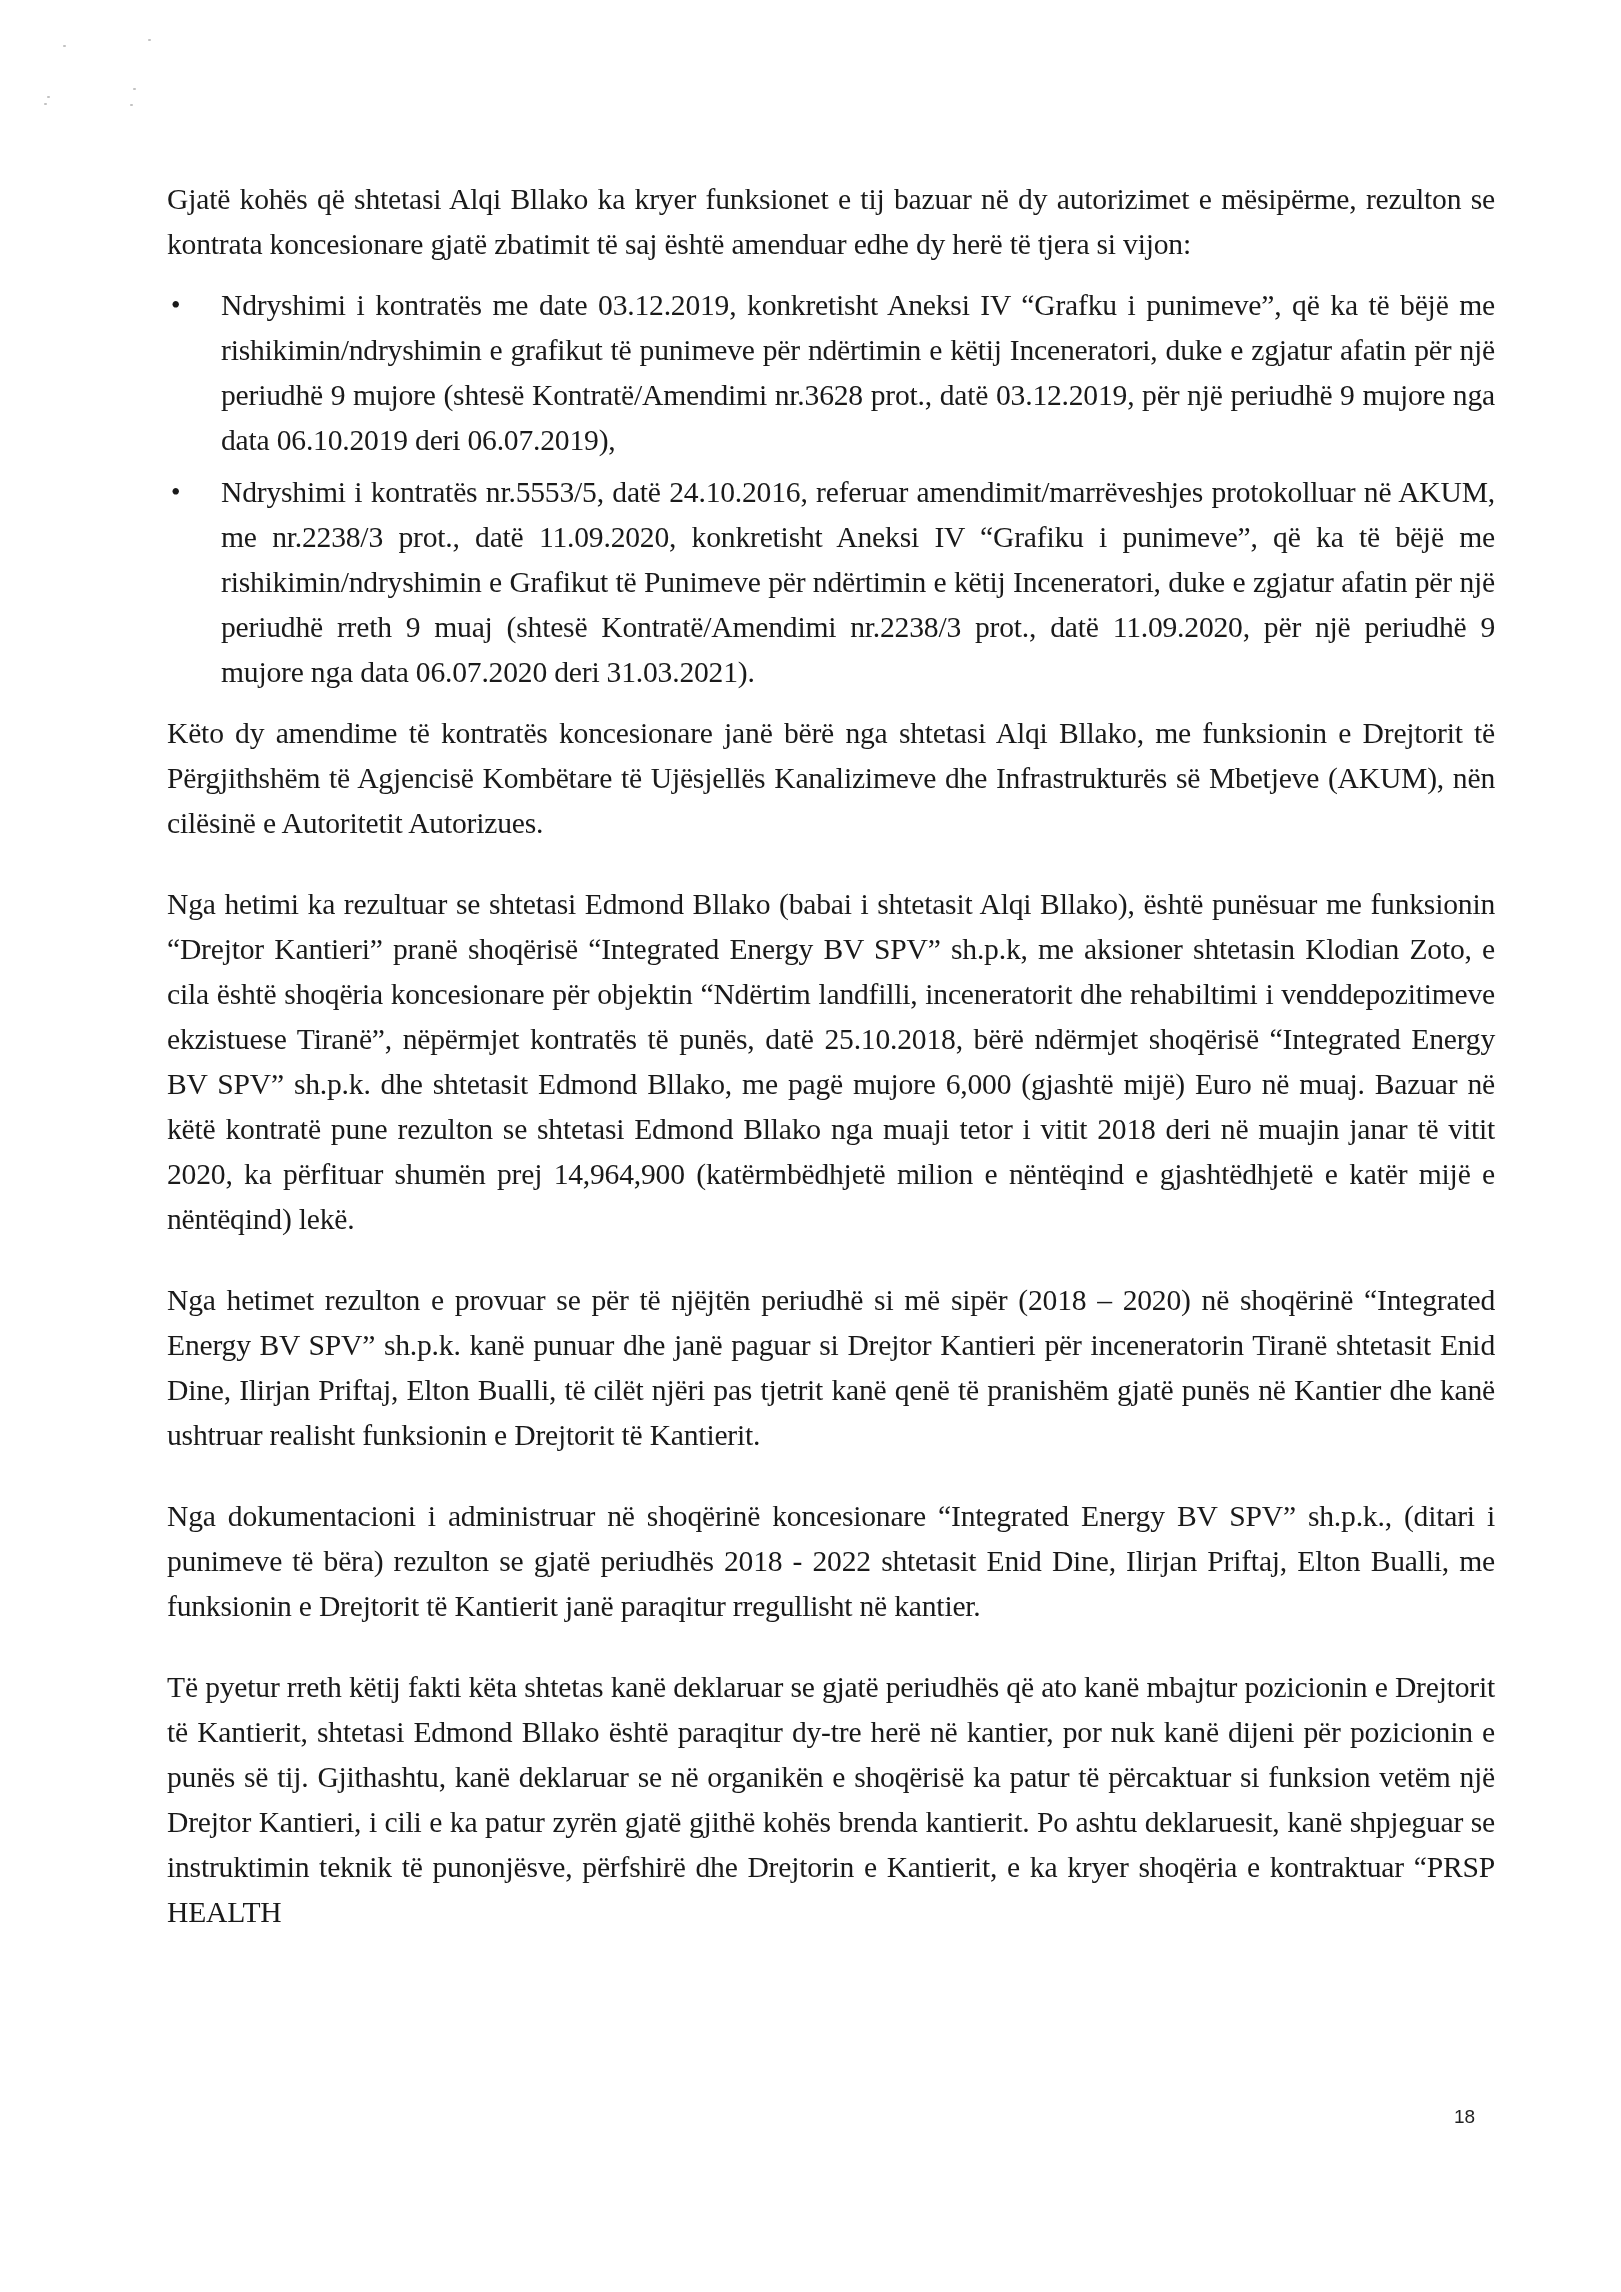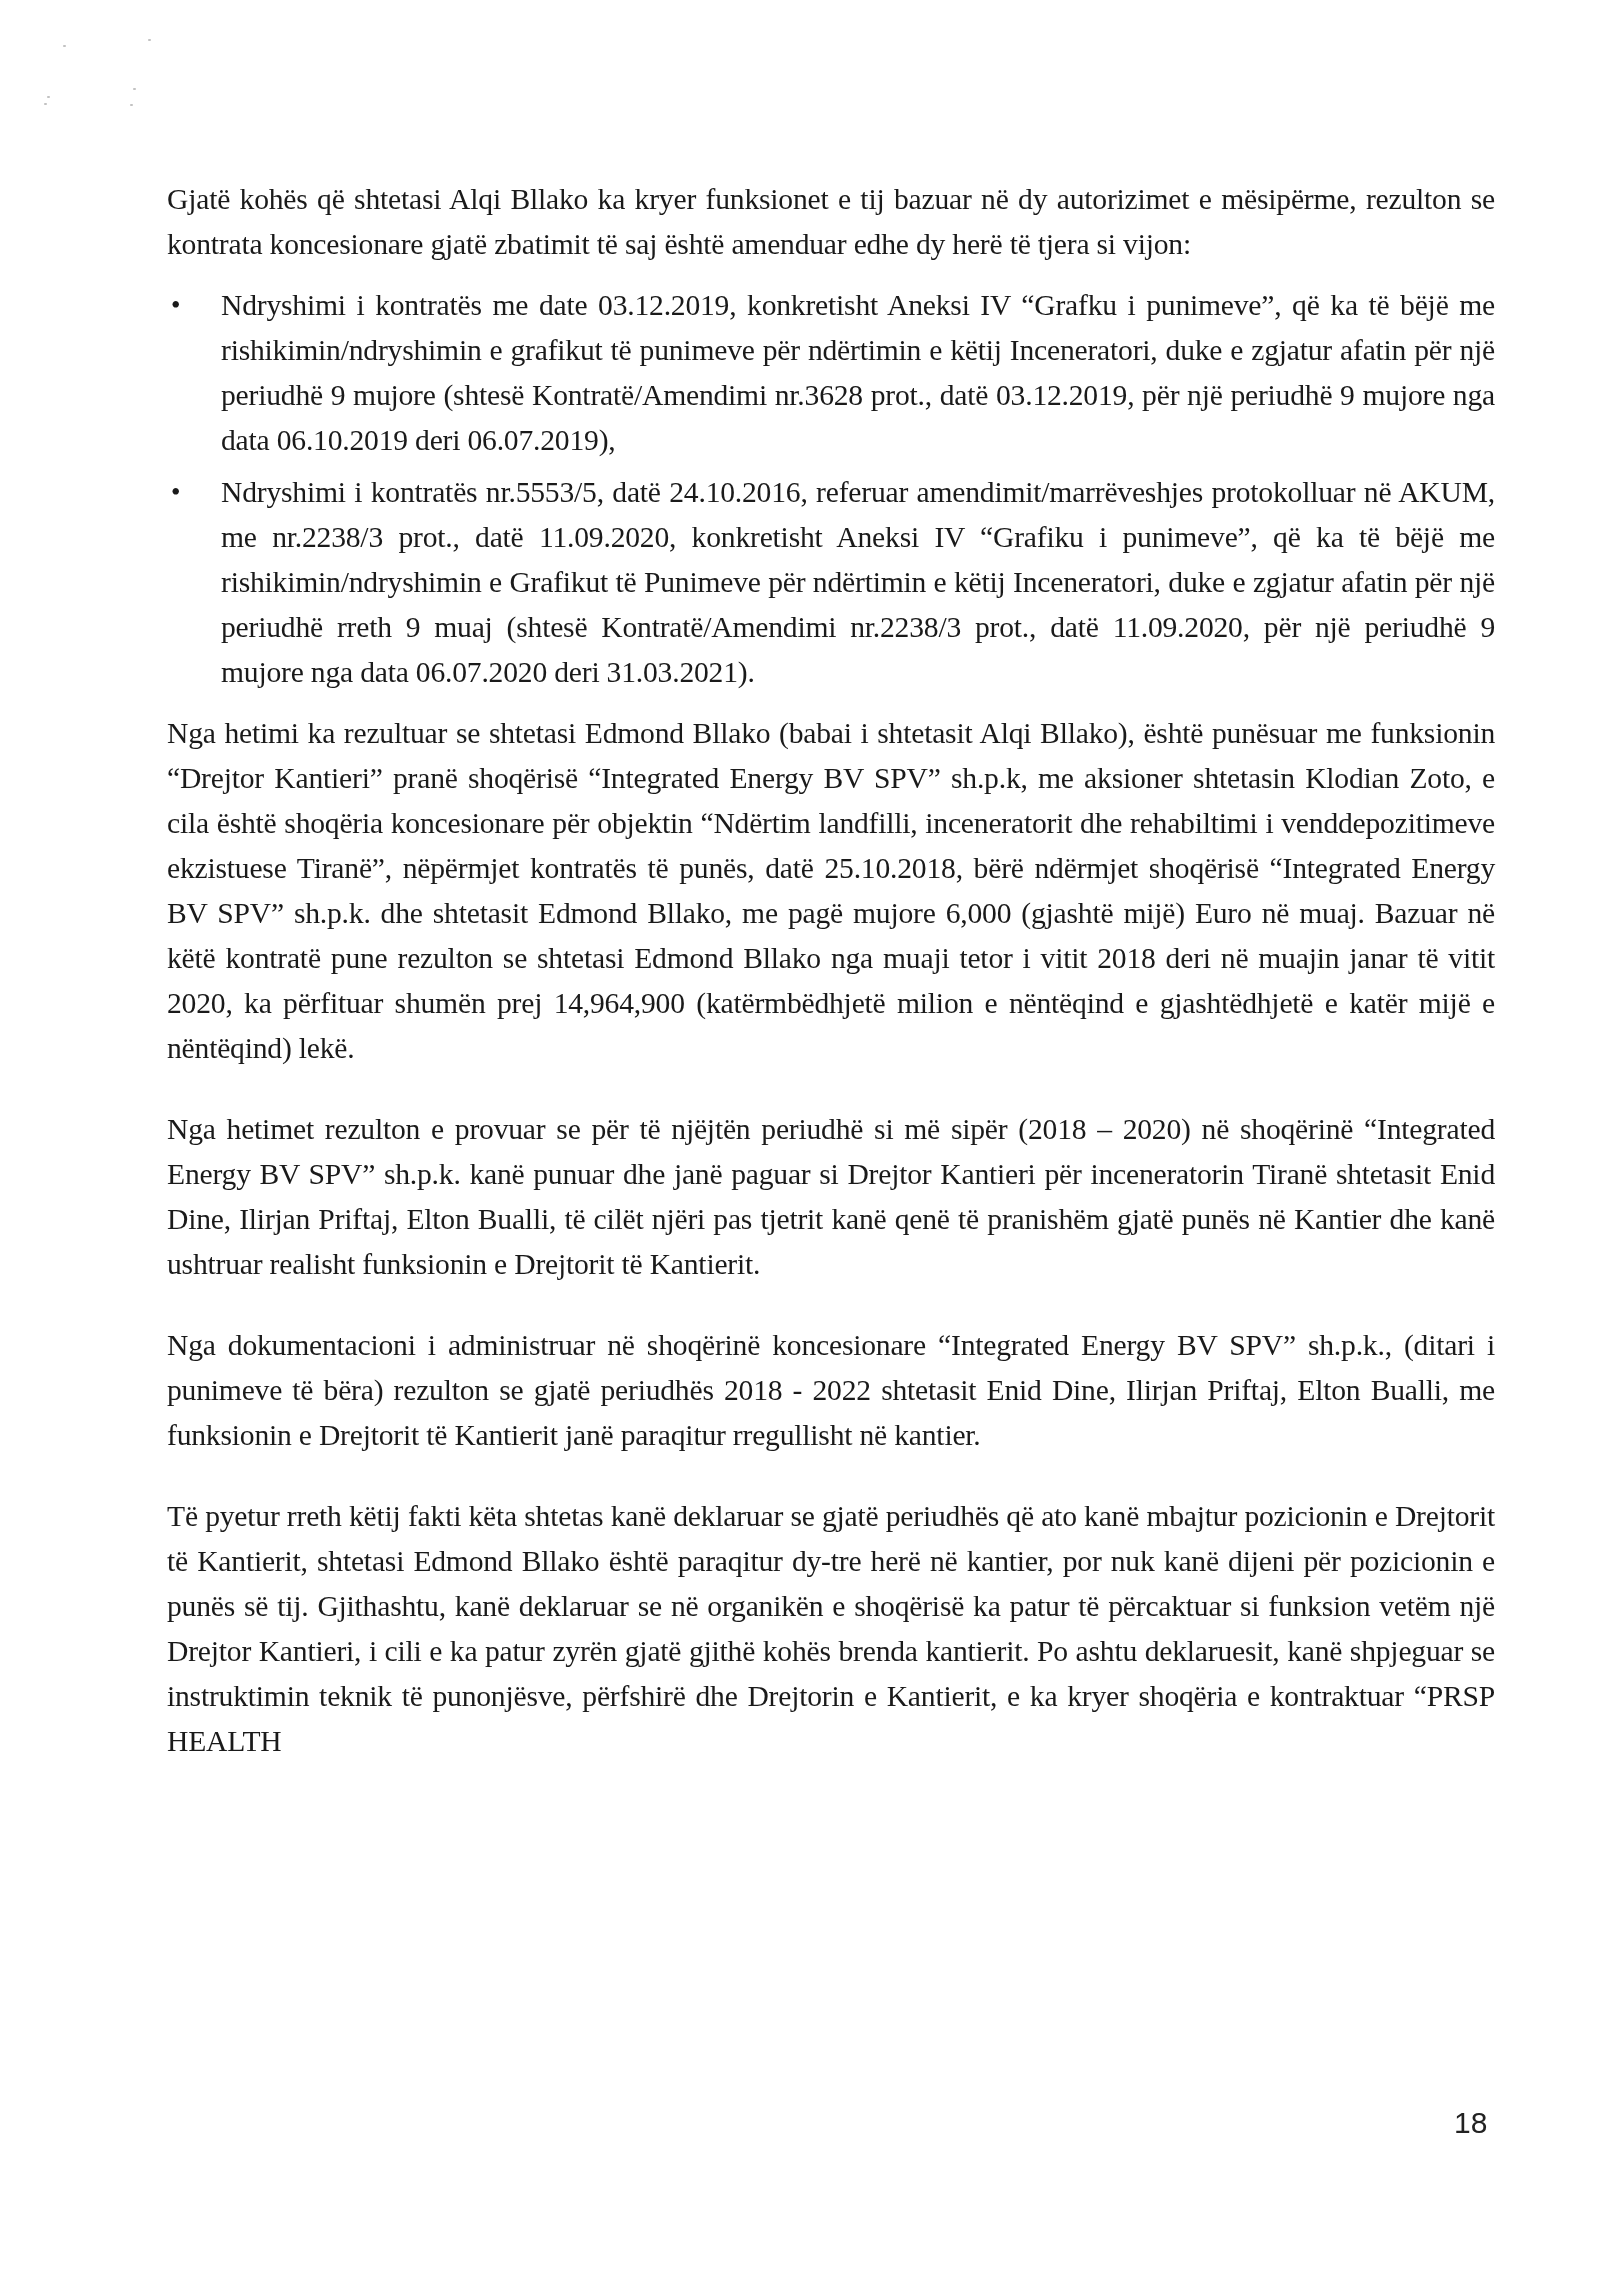--- a/index.html
+++ b/index.html
@@ -18,21 +18,21 @@
   ul.bullets { list-style: none; margin: 16px 0 16px 0; padding: 0 0 0 54px; }
   ul.bullets li {
     position: relative; font-size: 29.6px; line-height: 45px; text-align: justify;
     margin-bottom: 7.2px; letter-spacing: -0.2px;
   }
   ul.bullets li .bullet {
     position: absolute; left: -50px; top: 0; font-size: 27px; line-height: 45px;
   }
   .page-number {
     position: absolute; left: 1454px; top: 2106px;
-    font-family: "Liberation Sans", "DejaVu Sans", sans-serif; font-size: 30px; color: #222;
+    font-family: "Liberation Sans", "DejaVu Sans", sans-serif; font-size: 19px; color: #222;
   }
 </style>
 </head>
 <body>
 
 <div class="page">
 
   <div class="specks">
     <span style="left:63px;top:45px;"></span>
     <span style="left:148px;top:39px;"></span>
@@ -49,20 +49,21 @@
       <li>
         <span class="bullet">•</span>
         <span>Ndryshimi i kontratës me date 03.12.2019, konkretisht Aneksi IV “Grafku i punimeve”, që ka të bëjë me rishikimin/ndryshimin e grafikut të punimeve për ndërtimin e këtij Inceneratori, duke e zgjatur afatin për një periudhë 9 mujore (shtesë Kontratë/Amendimi nr.3628 prot., datë 03.12.2019, për një periudhë 9 mujore nga data 06.10.2019 deri 06.07.2019),</span>
       </li>
       <li>
         <span class="bullet">•</span>
         <span>Ndryshimi i kontratës nr.5553/5, datë 24.10.2016, referuar amendimit/marrëveshjes protokolluar në AKUM, me nr.2238/3 prot., datë 11.09.2020, konkretisht Aneksi IV “Grafiku i punimeve”, që ka të bëjë me rishikimin/ndryshimin e Grafikut të Punimeve për ndërtimin e këtij Inceneratori, duke e zgjatur afatin për një periudhë rreth 9 muaj (shtesë Kontratë/Amendimi nr.2238/3 prot., datë 11.09.2020, për një periudhë 9 mujore nga data 06.07.2020 deri 31.03.2021).</span>
       </li>
     </ul>
 
+    <p class="para">Këto dy amendime të kontratës koncesionare janë bërë nga shtetasi Alqi Bllako, me funksionin e Drejtorit të Përgjithshëm të Agjencisë Kombëtare të Ujësjellës Kanalizimeve dhe Infrastrukturës së Mbetjeve (AKUM), nën cilësinë e Autoritetit Autorizues.</p>
     <p class="para">Nga hetimi ka rezultuar se shtetasi Edmond Bllako (babai i shtetasit Alqi Bllako), është punësuar me funksionin “Drejtor Kantieri” pranë shoqërisë “Integrated Energy BV SPV” sh.p.k, me aksioner shtetasin Klodian Zoto, e cila është shoqëria koncesionare për objektin “Ndërtim landfilli, inceneratorit dhe rehabiltimi i venddepozitimeve ekzistuese Tiranë”, nëpërmjet kontratës të punës, datë 25.10.2018, bërë ndërmjet shoqërisë “Integrated Energy BV SPV” sh.p.k. dhe shtetasit Edmond Bllako, me pagë mujore 6,000 (gjashtë mijë) Euro në muaj. Bazuar në këtë kontratë pune rezulton se shtetasi Edmond Bllako nga muaji tetor i vitit 2018 deri në muajin janar të vitit 2020, ka përfituar shumën prej 14,964,900 (katërmbëdhjetë milion e nëntëqind e gjashtëdhjetë e katër mijë e nëntëqind) lekë.</p>
     <p class="para">Nga hetimet rezulton e provuar se për të njëjtën periudhë si më sipër (2018 – 2020) në shoqërinë “Integrated Energy BV SPV” sh.p.k. kanë punuar dhe janë paguar si Drejtor Kantieri për inceneratorin Tiranë shtetasit Enid Dine, Ilirjan Priftaj, Elton Bualli, të cilët njëri pas tjetrit kanë qenë të pranishëm gjatë punës në Kantier dhe kanë ushtruar realisht funksionin e Drejtorit të Kantierit.</p>
     <p class="para">Nga dokumentacioni i administruar në shoqërinë koncesionare “Integrated Energy BV SPV” sh.p.k., (ditari i punimeve të bëra) rezulton se gjatë periudhës 2018 - 2022 shtetasit Enid Dine, Ilirjan Priftaj, Elton Bualli, me funksionin e Drejtorit të Kantierit janë paraqitur rregullisht në kantier.</p>
     <p class="para">Të pyetur rreth këtij fakti këta shtetas kanë deklaruar se gjatë periudhës që ato kanë mbajtur pozicionin e Drejtorit të Kantierit, shtetasi Edmond Bllako është paraqitur dy-tre herë në kantier, por nuk kanë dijeni për pozicionin e punës së tij. Gjithashtu, kanë deklaruar se në organikën e shoqërisë ka patur të përcaktuar si funksion vetëm një Drejtor Kantieri, i cili e ka patur zyrën gjatë gjithë kohës brenda kantierit. Po ashtu deklaruesit, kanë shpjeguar se instruktimin teknik të punonjësve, përfshirë dhe Drejtorin e Kantierit, e ka kryer shoqëria e kontraktuar “PRSP HEALTH</p>
   </div>
 
   <div class="page-number">18</div>
 </div>
 
 

